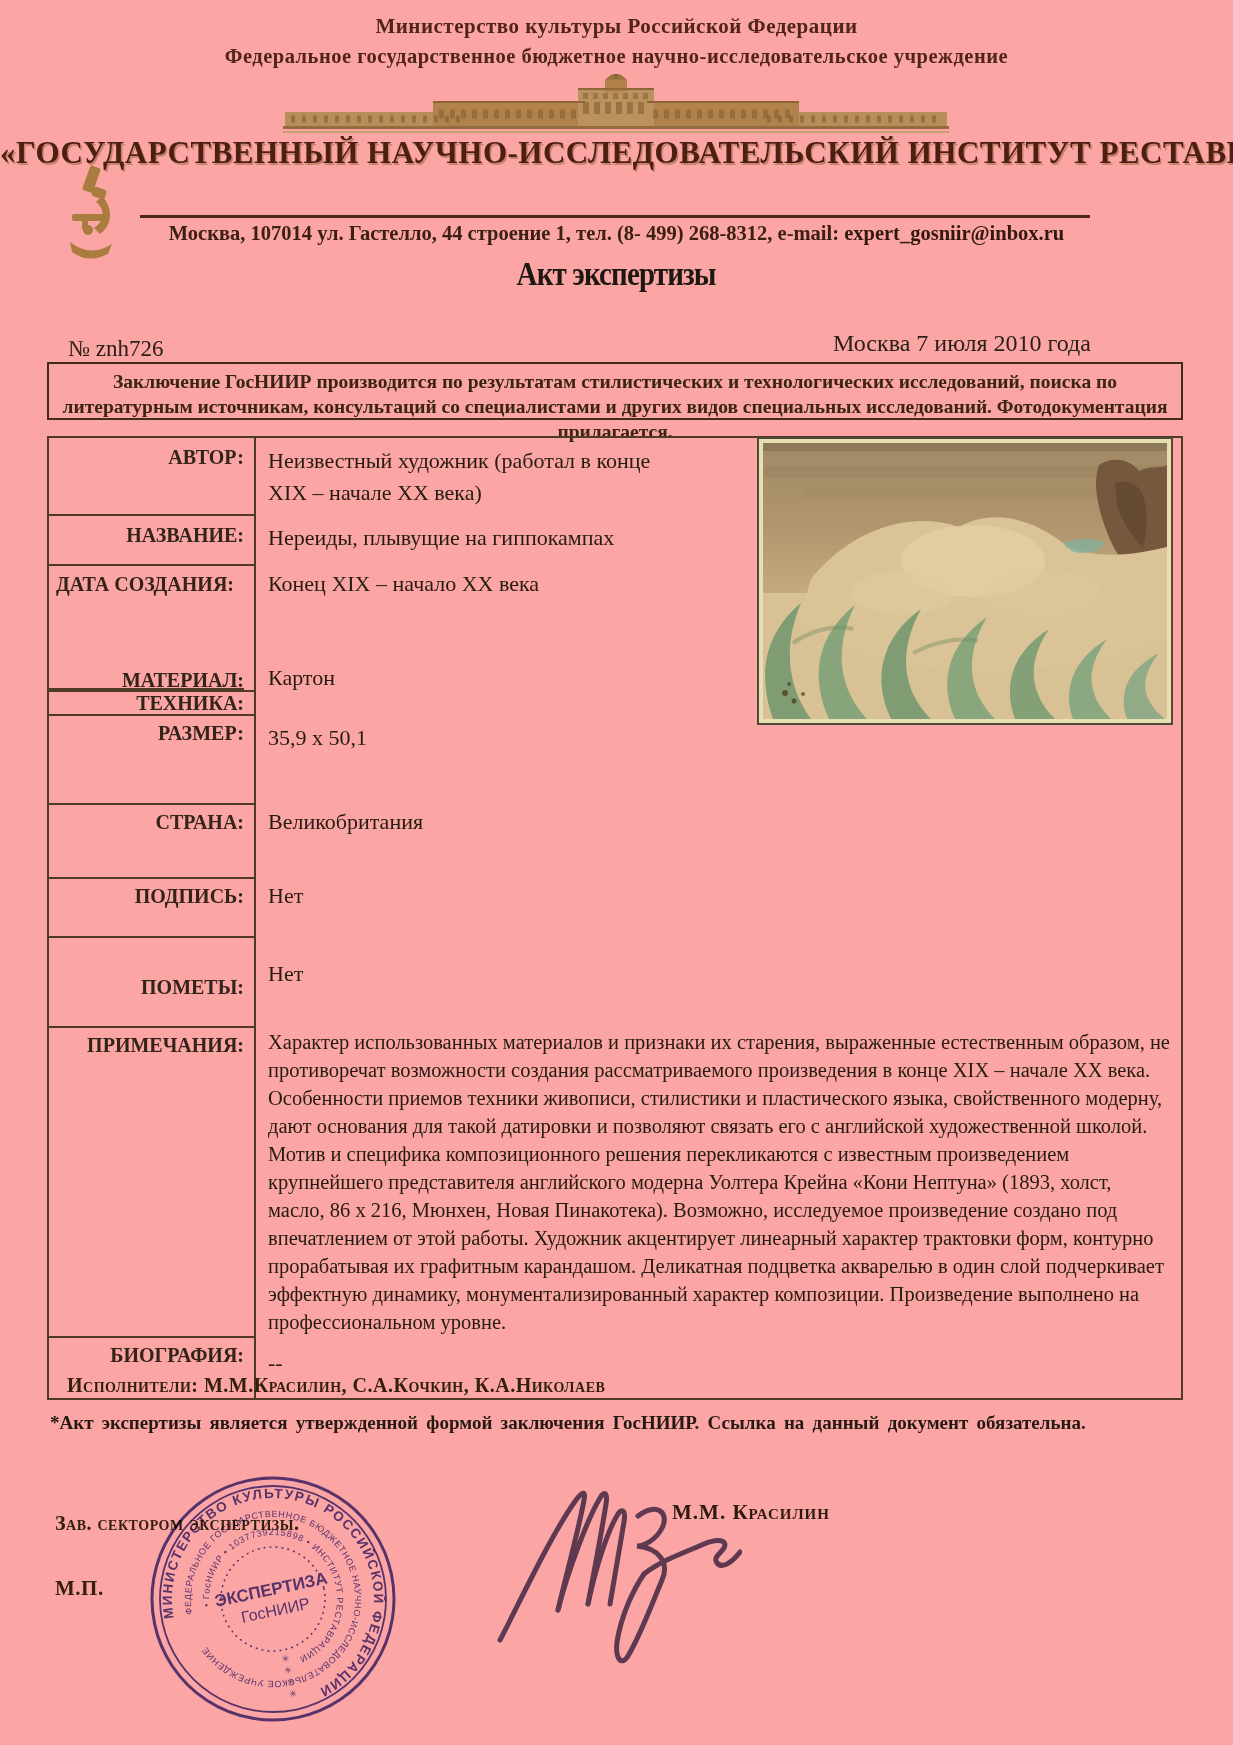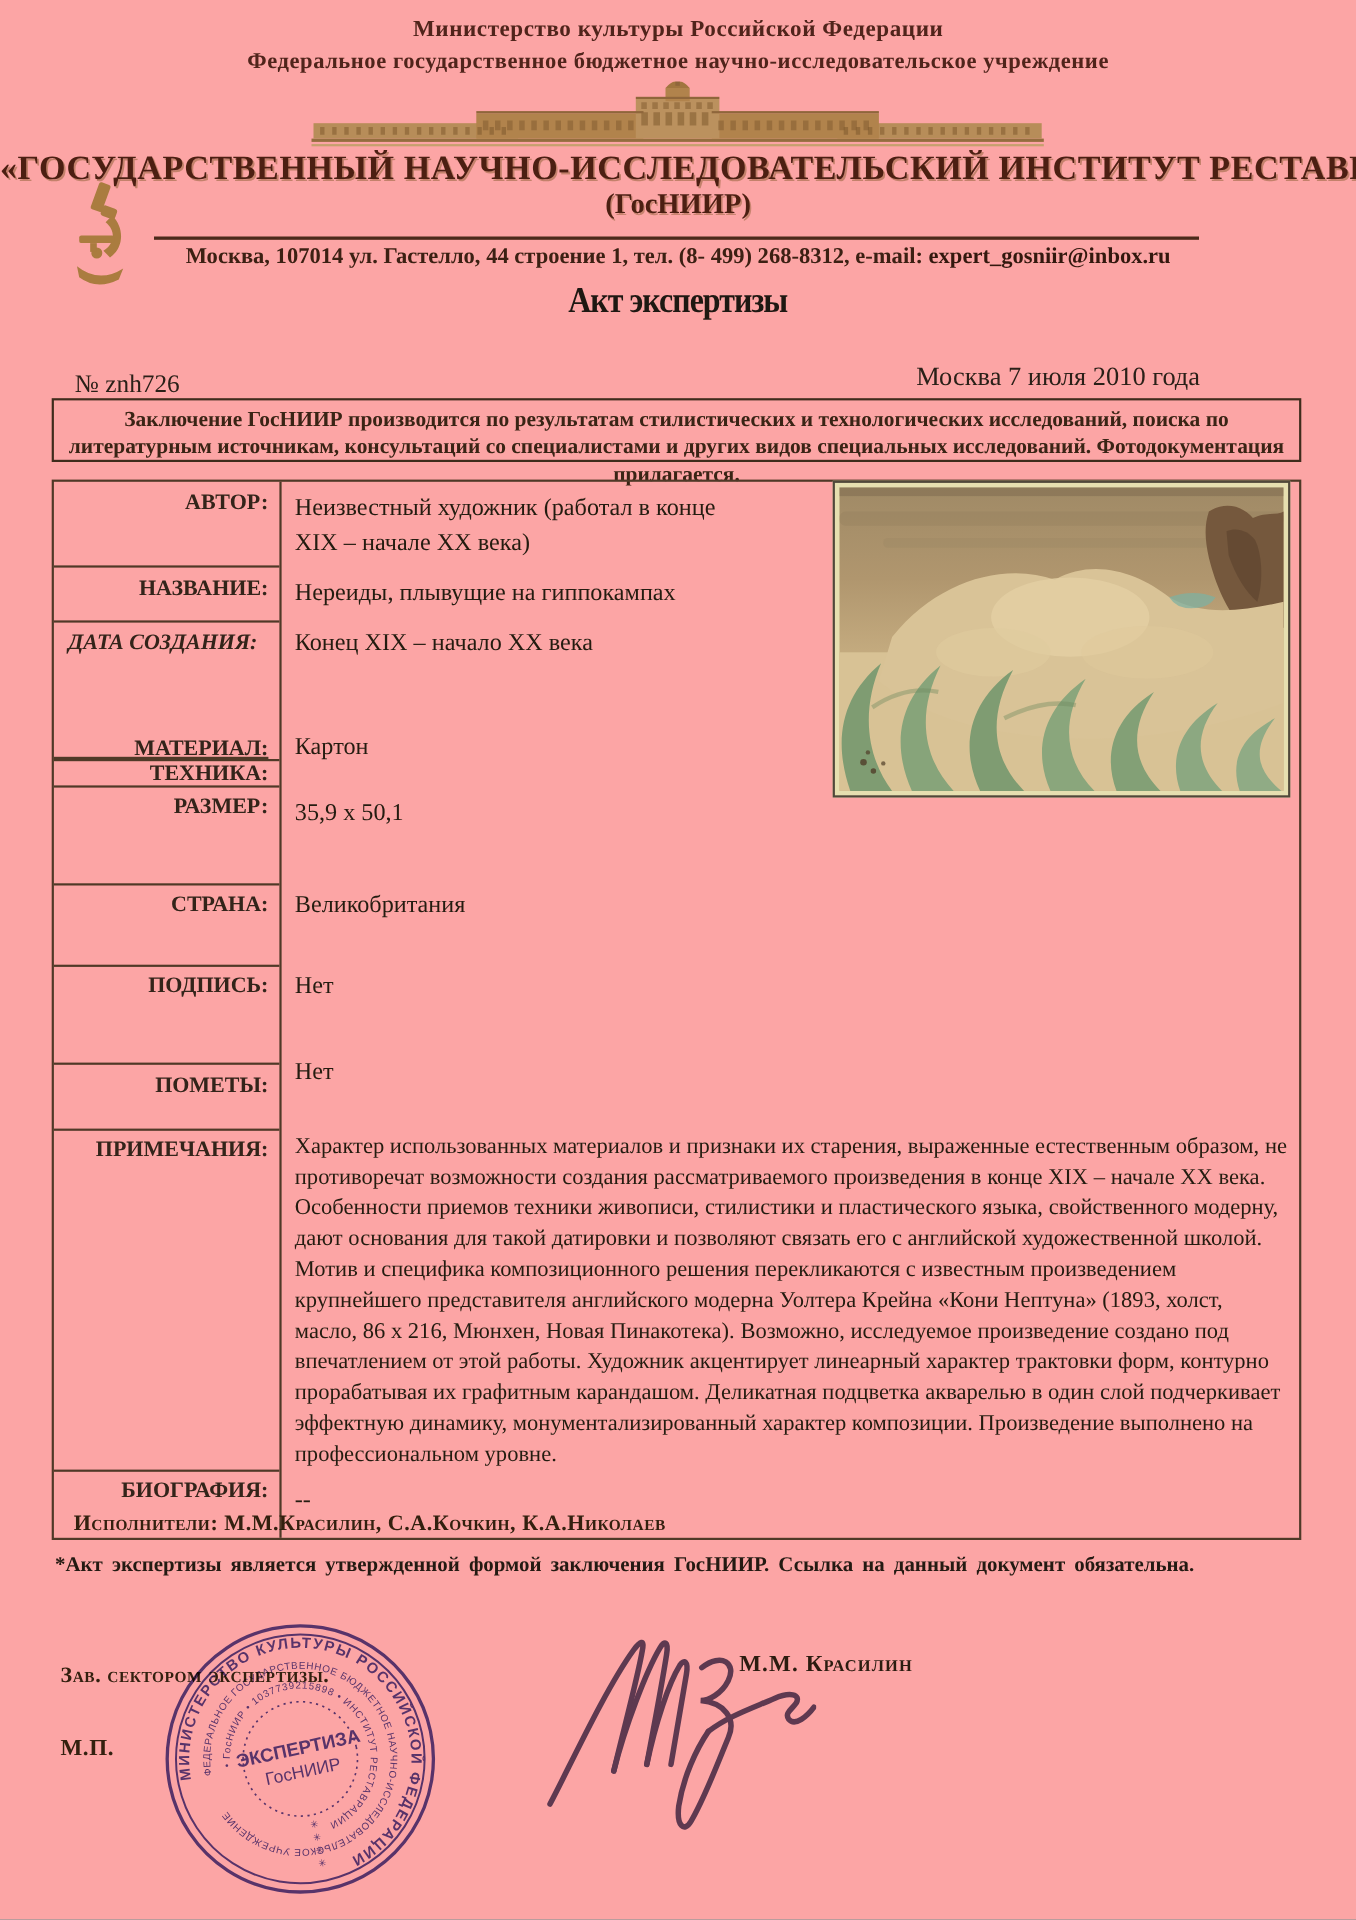--- a/index.html
+++ b/index.html
@@ -60,21 +60,20 @@
         <line x1="300" y1="34" x2="366" y2="34" stroke="#7a5628" stroke-width="12" stroke-dasharray="6 5" opacity=".55"></line>
         <line x1="300" y1="22" x2="366" y2="22" stroke="#7a5628" stroke-width="6" stroke-dasharray="5 5" opacity=".5"></line>
         <rect x="150" y="27" width="152" height="2" fill="#8a6335"></rect>
         <rect x="364" y="27" width="152" height="2" fill="#8a6335"></rect>
         <rect x="295" y="14" width="76" height="2" fill="#8a6335"></rect>
       </g>
     </svg>
   </div>
 
   <div class="abs ctr inst" style="top:135px;">«ГОСУДАРСТВЕННЫЙ НАУЧНО-ИССЛЕДОВАТЕЛЬСКИЙ ИНСТИТУТ РЕСТАВРАЦИИ»</div>
-  <div class="abs ctr inst-short" style="top:171px;">(ГосНИИР)</div>
 
   <div class="abs" style="left:58px;top:164px;">
     <svg width="64" height="96" viewBox="0 0 64 96">
       <g fill="#aa7c3f">
         <rect x="28" y="2" width="11" height="26" rx="2" transform="rotate(20 33 15)"></rect>
         <rect x="34" y="24" width="14" height="10" rx="3" transform="rotate(20 41 29)"></rect>
         <path d="M44,32 C56,44 54,62 42,70 L36,64 C46,58 48,46 38,38 Z"></path>
         <rect x="14" y="50" width="32" height="7" rx="2"></rect>
         <circle cx="30" cy="66" r="5"></circle>
         <path d="M12,78 Q32,94 54,80 L50,90 Q30,100 14,88 Z"></path>
@@ -96,26 +95,26 @@
   <div class="abs num" style="left:68px;top:336px;">№ znh726</div>
   <div class="abs num" style="left:833px;top:330px;font-size:24px;">Москва 7 июля  2010 года</div>
 
   <div class="abs note-box" style="left:47px;top:362px;width:1132px;height:49px;">Заключение ГосНИИР производится по результатам стилистических и технологических исследований, поиска по литературным источникам, консультаций со специалистами и других видов специальных исследований. Фотодокументация прилагается.</div>
 
   <div class="abs tbl" style="left:47px;top:436px;width:1132px;height:960px;">
     <div class="vline"></div>
 
     <div class="lbl" style="top:0;height:78px;padding-top:6px;">АВТОР:</div>
     <div class="lbl" style="top:78px;height:50px;padding-top:6px;">НАЗВАНИЕ:</div>
-    <div class="lbl" style="top:128px;height:124px;padding-top:4px;width:195px;line-height:28px;font-style:italic;">ДАТА СОЗДАНИЯ:</div>
+    <div class="lbl" style="top:128px;height:124px;padding-top:4px;width:195px;line-height:28px;">ДАТА СОЗДАНИЯ:</div>
     <div class="lbl" style="top:232px;height:22px;line-height:20px;">МАТЕРИАЛ:</div>
     <div class="lbl" style="top:254px;height:24px;line-height:22px;">ТЕХНИКА:</div>
     <div class="lbl" style="top:278px;height:89px;padding-top:4px;">РАЗМЕР:</div>
     <div class="lbl" style="top:367px;height:74px;padding-top:4px;">СТРАНА:</div>
-    <div class="lbl" style="top:441px;height:89px;padding-top:4px;">ПОДПИСЬ:</div>
+    <div class="lbl" style="top:441px;height:59px;padding-top:4px;">ПОДПИСЬ:</div>
     <div class="lbl" style="top:518px;height:72px;padding-top:18px;">ПОМЕТЫ:</div>
     <div class="lbl" style="top:590px;height:310px;padding-top:4px;">ПРИМЕЧАНИЯ:</div>
     <div class="lbl" style="top:900px;height:60px;padding-top:4px;border-bottom:none;">БИОГРАФИЯ:</div>
 
     <div class="val prewrap" style="top:7px;width:500px;">Неизвестный художник (работал в конце
 XIX – начале XX века)</div>
     <div class="val" style="top:84px;">Нереиды, плывущие на гиппокампах</div>
     <div class="val" style="top:130px;">Конец XIX – начало XX века</div>
     <div class="val" style="top:227px;line-height:26px;">Картон</div>
     <div class="val" style="top:284px;">35,9 х 50,1</div>

